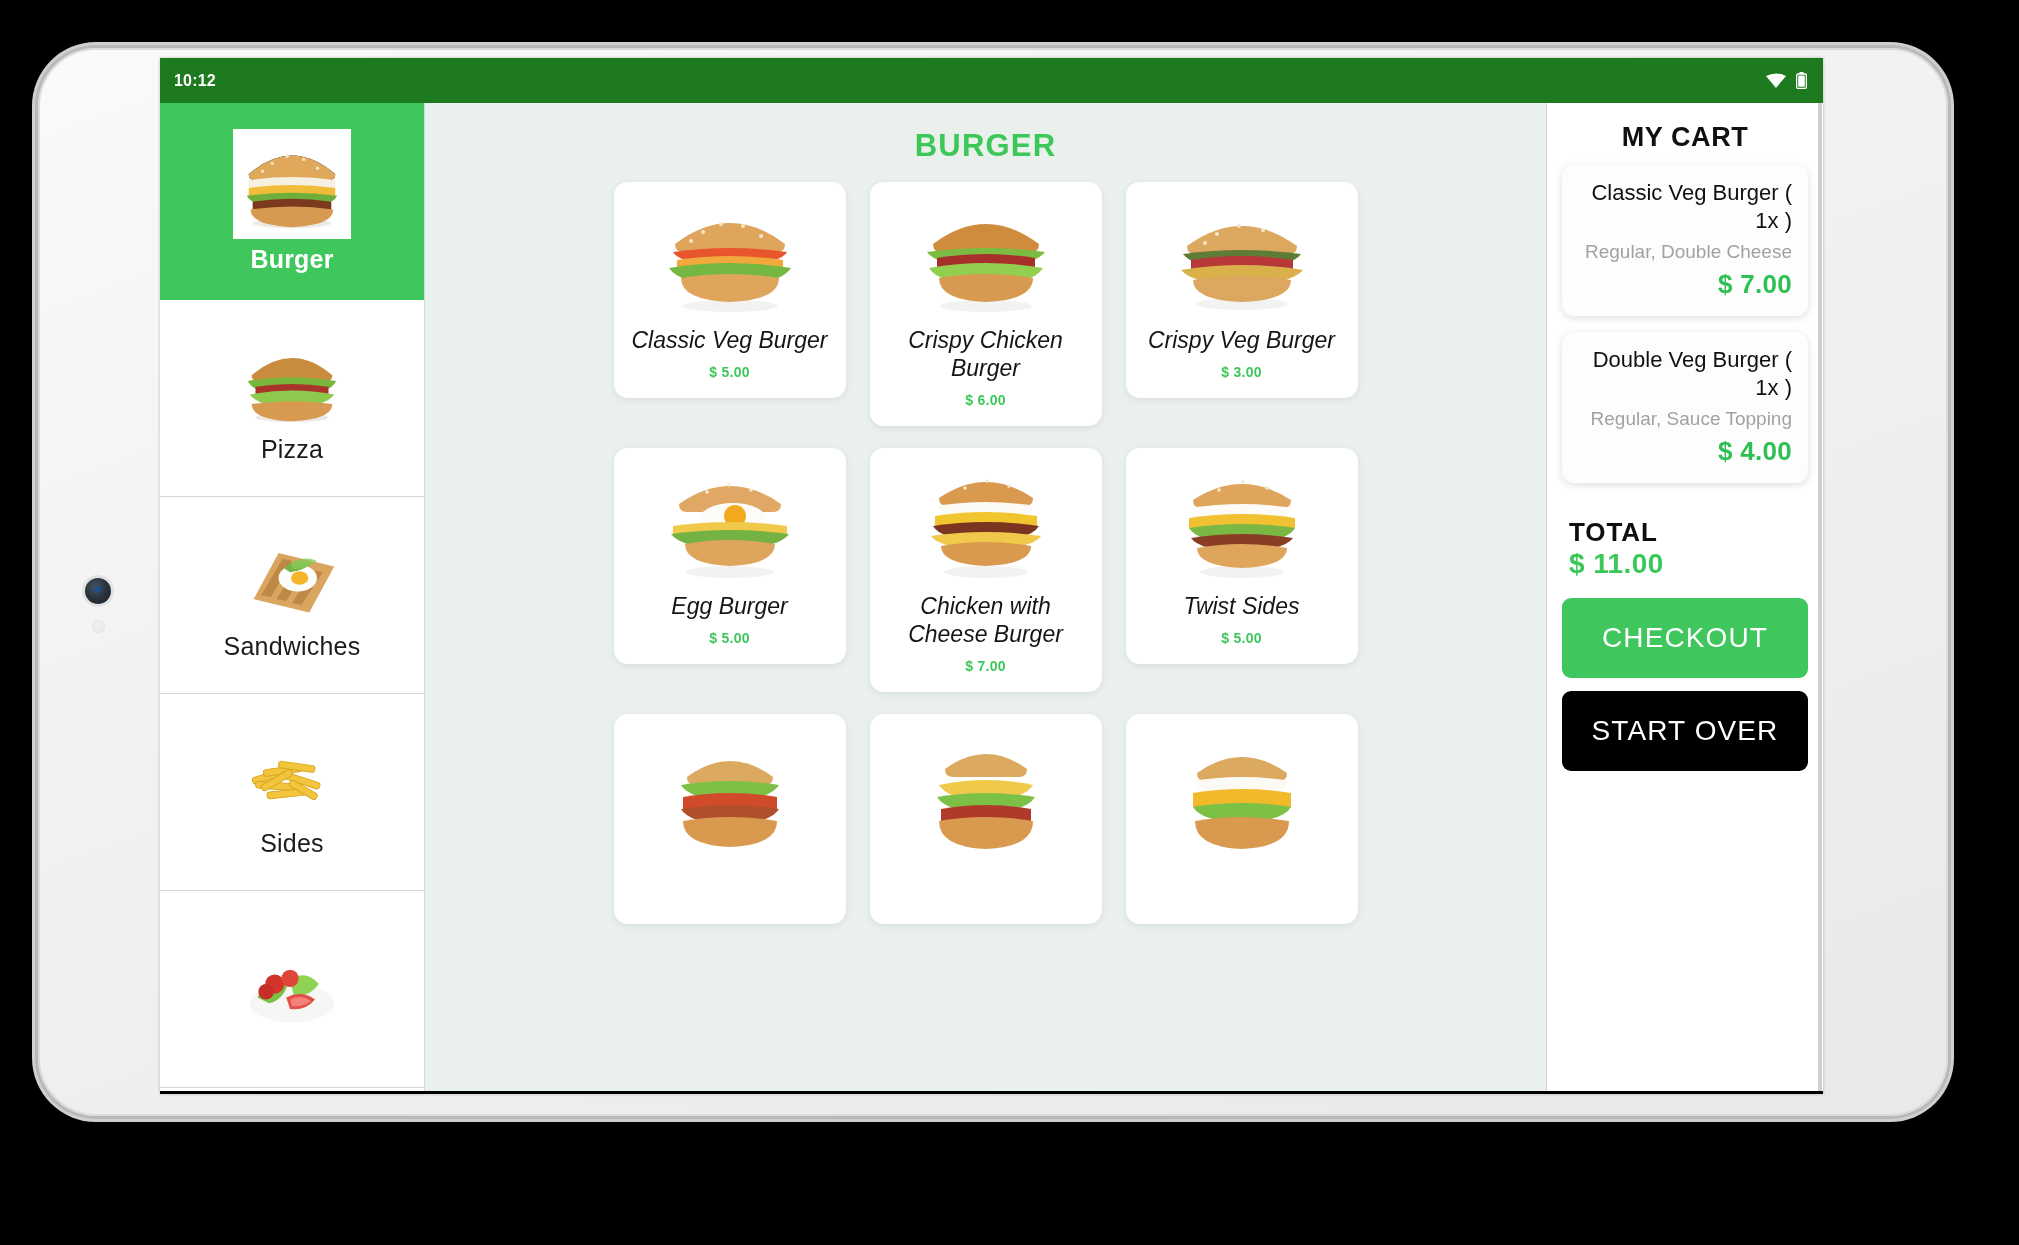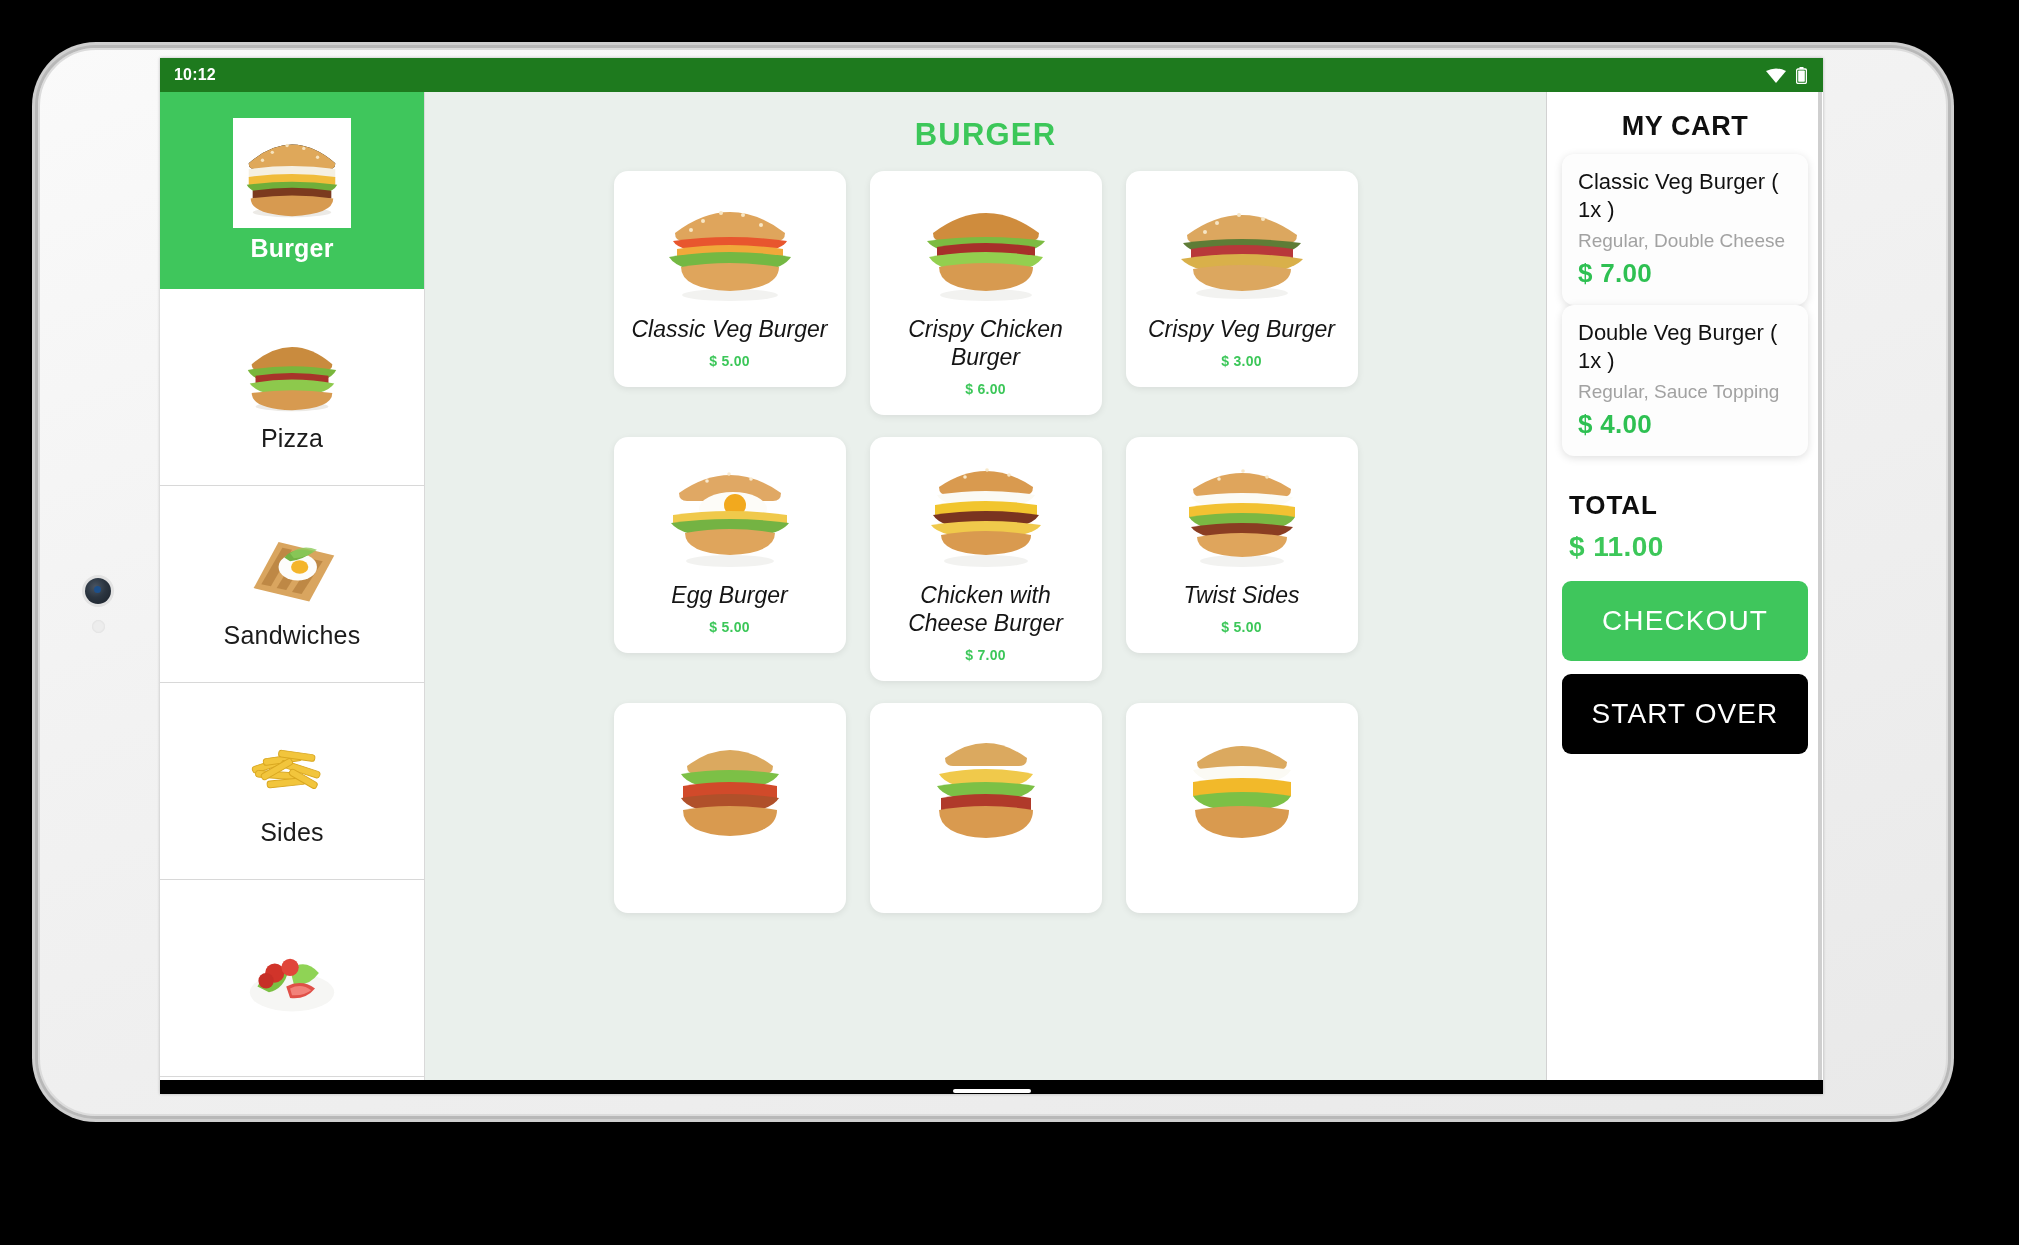--- a/index.html
+++ b/index.html
@@ -67,21 +67,21 @@
     top: 10px;
     width: 1663px;
     height: 1036px;
     background: #eaf0ec;
     overflow: hidden;
     box-shadow: 0 0 3px rgba(0,0,0,0.25);
   }
 
   
   #status-bar {
-    height: 34px;
+    height: 45px;
     background: #1e7a1e;
     display: flex;
     align-items: center;
     justify-content: space-between;
     padding: 0 16px 0 14px;
   }
   #status-time {
     color: #ffffff;
     font-size: 16px;
     font-weight: bold;
@@ -215,20 +215,22 @@
     font-size: 27px;
     font-weight: bold;
     color: #101010;
     letter-spacing: .6px;
     padding: 19px 0 12px 0;
   }
   #cart-items {
     padding: 0 15px;
     display: flex;
     flex-direction: column;
+    gap: 16px;
+    text-align: right;
   }
   .cart-card {
     background: #fdfdfd;
     border-radius: 12px;
     box-shadow: 0 2px 8px rgba(0,0,0,0.13);
     padding: 14px 16px 16px 16px;
   }
   .cart-item-name {
     font-size: 22px;
     color: #111111;
@@ -256,21 +258,20 @@
     font-size: 26px;
     font-weight: bold;
     color: #0e0e0e;
     letter-spacing: .9px;
   }
   #total-value {
     font-size: 28px;
     font-weight: bold;
     color: #3cc759;
     letter-spacing: .4px;
-    margin-top: 10px;
   }
   #cart-actions {
     padding: 18px 15px 0 15px;
     display: flex;
     flex-direction: column;
     gap: 13px;
   }
   .cart-btn {
     height: 80px;
     border: none;

